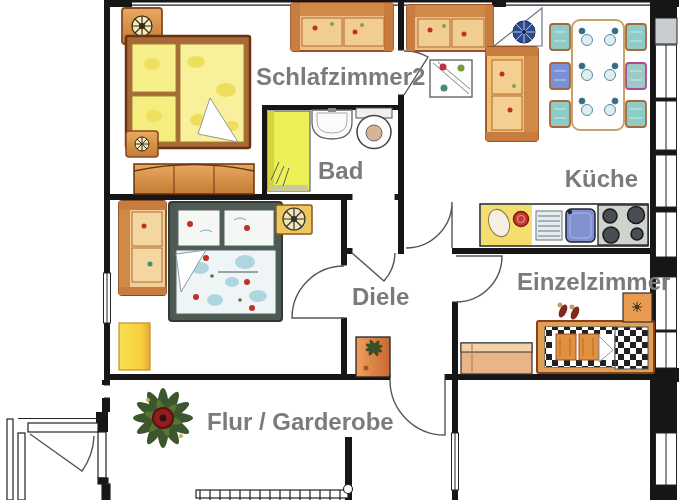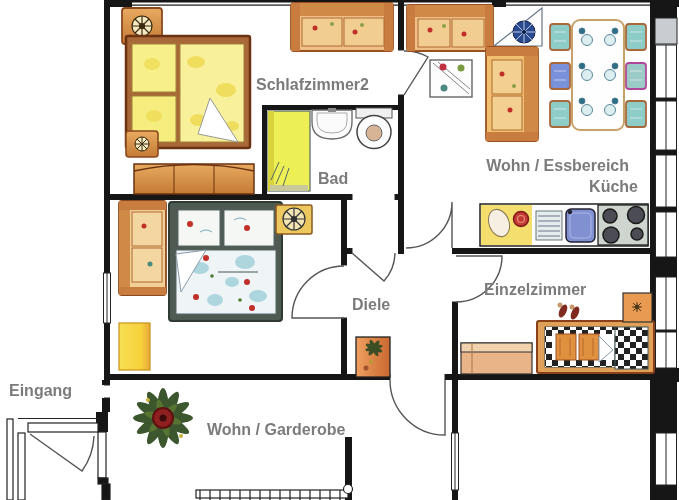--- a/index.html
+++ b/index.html
@@ -1,20 +1,20 @@
 <!DOCTYPE html>
 <html><head>
 <meta charset="utf-8">
 <style>
   html,body{margin:0;padding:0;background:#fff;}
   .plan{position:relative;width:679px;height:500px;background:#ffffff;overflow:hidden;
         font-family:"Liberation Sans",sans-serif;}
   .plan svg{position:absolute;left:0;top:0;}
-  .room-label{position:absolute;font-weight:700;font-size:16px;color:#7b7b7b;
-              white-space:nowrap;letter-spacing:0;margin-top:13px;}
+  .room-label{position:absolute;font-weight:700;font-size:24px;color:#7b7b7b;
+              white-space:nowrap;letter-spacing:0;}
 </style>
 </head>
 <body>
 
 <div class="plan">
 <svg width="679" height="500" viewBox="0 0 679 500">
   <defs>
     <pattern id="checker" width="12" height="12" patternUnits="userSpaceOnUse">
       <rect width="12" height="12" fill="#ffffff"></rect>
       <rect width="6" height="6" fill="#222222"></rect>
@@ -386,19 +386,17 @@
     <rect x="196" y="490" width="152" height="8" fill="#ffffff"></rect>
     <path d="M200,490 V500 M210,490 V500 M220,490 V500 M230,490 V500 M240,490 V500 M250,490 V500
              M260,490 V500 M270,490 V500 M280,490 V500 M290,490 V500 M300,490 V500 M310,490 V500
              M320,490 V500 M330,490 V500 M340,490 V500"></path>
     <circle cx="348" cy="489" r="4.5" fill="#ffffff"></circle>
   </g>
 </svg>
 
   <div class="room-label" style="left:256px;top:63px">Schlafzimmer2</div>
   <div class="room-label" style="left:318px;top:157px">Bad</div>
-  <div class="room-label" style="right:50px;top:144px">Wohn / Essbereich</div>
   <div class="room-label" style="right:41px;top:165px">Küche</div>
   <div class="room-label" style="left:352px;top:283px">Diele</div>
-  <div class="room-label" style="left:484px;top:268px">Einzelzimmer</div>
-  <div class="room-label" style="left:9px;top:369px">Eingang</div>
-  <div class="room-label" style="left:207px;top:408px">Wohn / Garderobe</div>
+  <div class="room-label" style="left:517px;top:268px">Einzelzimmer</div>
+  <div class="room-label" style="left:207px;top:408px">Flur / Garderobe</div>
 </div>
 
 </body></html>

